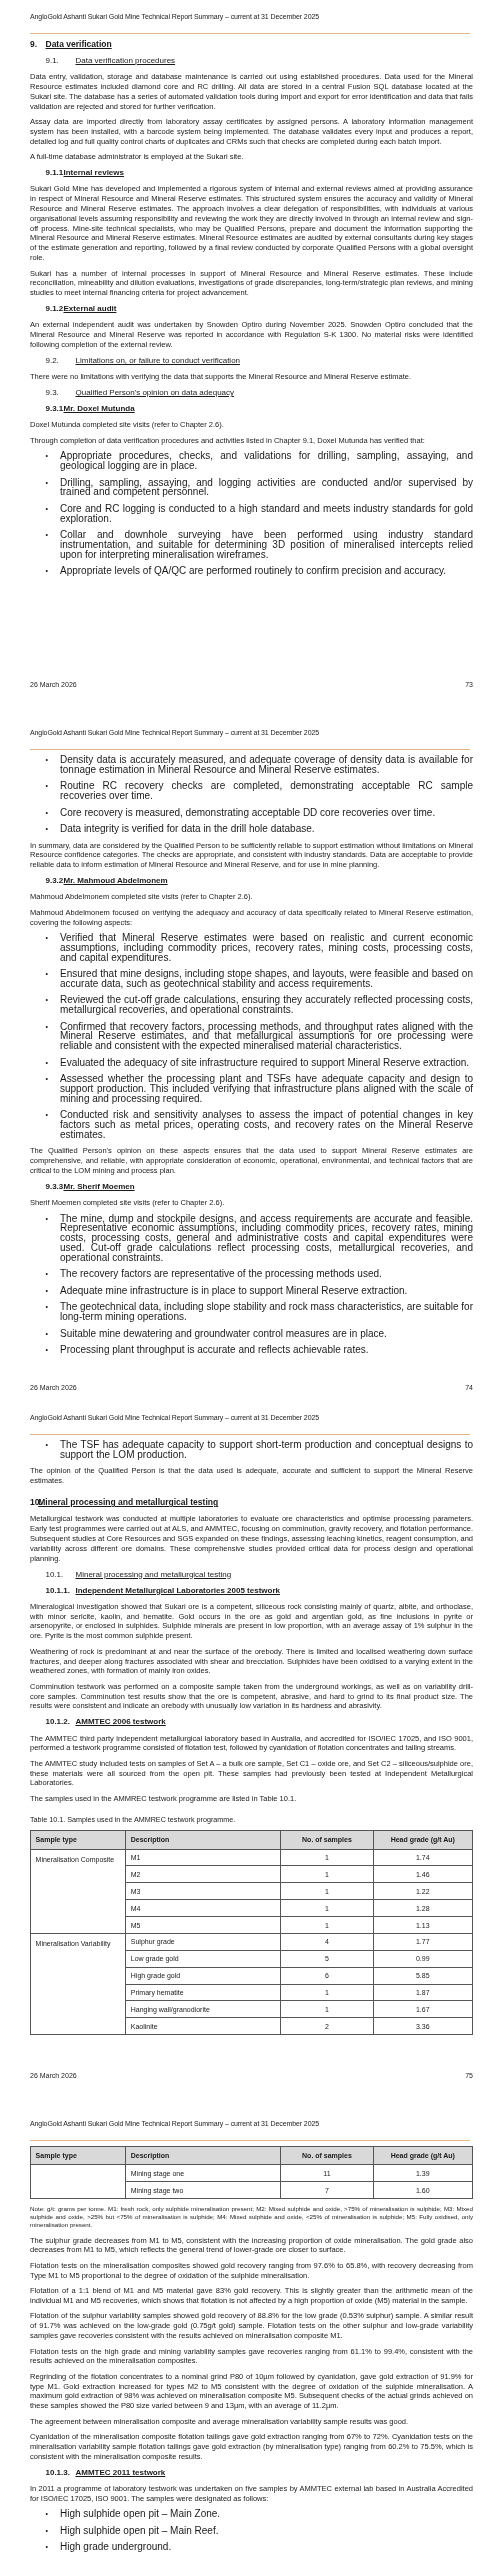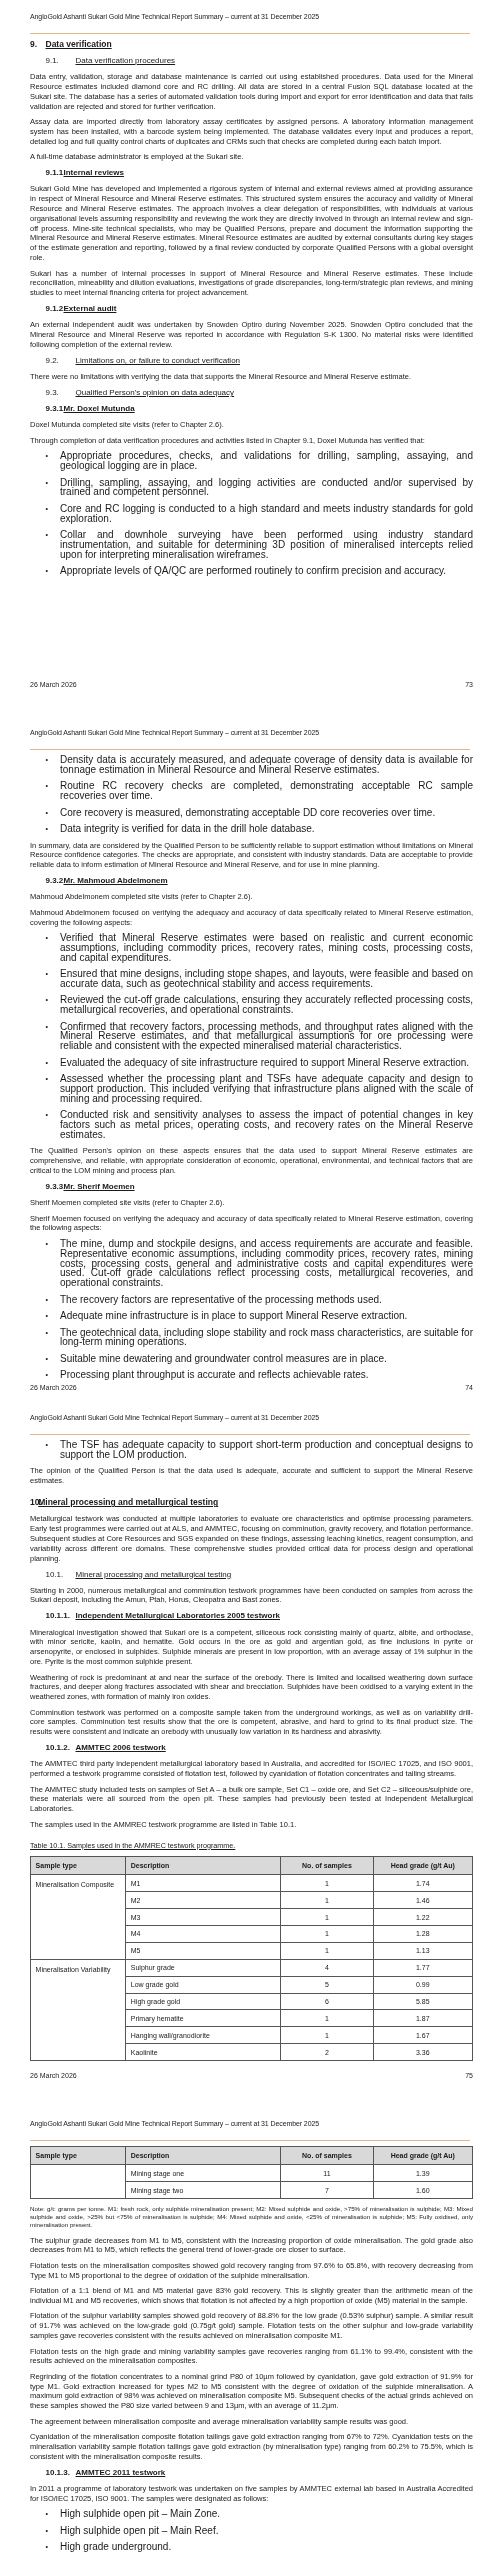--- a/index.html
+++ b/index.html
@@ -12,21 +12,21 @@
   h1 { font-size:8.5px; font-weight:bold; margin:5.2px 0 7.2px 0; }
   h1 .num { display:inline-block; width:15.5px; }
   h1 .t, h2 .t, h3 .t { text-decoration:underline; }
   h2 { font-size:8px; font-weight:normal; margin:6.2px 0 7.2px 15.5px; }
   h2 .num { display:inline-block; width:30px; }
   h3 { font-size:8px; font-weight:bold; margin:6.2px 0 7.2px 15.5px; }
   h3 .num { display:inline-block; width:18px; }
   ul { margin:0 0 5.2px 0; padding:0; list-style:none; width:443px; }
   li { position:relative; padding-left:30px; font-size:10px; line-height:9.8px; text-align:justify; margin-bottom:6.7px; }
   li::before { content:"\2022"; position:absolute; left:15.5px; top:0; font-size:7.2px; }
-  .caption { font-size:7.2px; margin:11.3px 0 6.2px 0;text-decoration:underline; }
+  .caption { font-size:7.2px; margin:11.3px 0 6.2px 0; }
   table { border-collapse:collapse; width:443px; font-size:7px; margin-bottom:6.2px; }
   th { background:#d9d9d9; font-weight:bold; text-align:left; padding:5.2px 4.6px; border:0.5px solid #555; }
   td { padding:4.1px 4.6px; border:0.5px solid #555; height:7.7px; }
   td.c, th.c { text-align:center; }
   .note { font-size:6.2px; line-height:7.7px; text-align:justify; width:443px; margin:5.2px 0 7.2px 0; }
 </style>
 </head>
 <body>
 
 <div class="page" style="height:716px;">
@@ -79,21 +79,20 @@
     <li>Ensured that mine designs, including stope shapes, and layouts, were feasible and based on accurate data, such as geotechnical stability and access requirements.</li>
     <li>Reviewed the cut-off grade calculations, ensuring they accurately reflected processing costs, metallurgical recoveries, and operational constraints.</li>
     <li>Confirmed that recovery factors, processing methods, and throughput rates aligned with the Mineral Reserve estimates, and that metallurgical assumptions for ore processing were reliable and consistent with the expected mineralised material characteristics.</li>
     <li>Evaluated the adequacy of site infrastructure required to support Mineral Reserve extraction.</li>
     <li>Assessed whether the processing plant and TSFs have adequate capacity and design to support production. This included verifying that infrastructure plans aligned with the scale of mining and processing required.</li>
     <li>Conducted risk and sensitivity analyses to assess the impact of potential changes in key factors such as metal prices, operating costs, and recovery rates on the Mineral Reserve estimates.</li>
   </ul>
   <p>The Qualified Person's opinion on these aspects ensures that the data used to support Mineral Reserve estimates are comprehensive, and reliable, with appropriate consideration of economic, operational, environmental, and technical factors that are critical to the LOM mining and process plan.</p>
   <h3><span class="num">9.3.3.</span><span class="t">Mr. Sherif Moemen</span></h3>
   <p>Sherif Moemen completed site visits (refer to Chapter 2.6).</p>
-  <p>Sherif Moemen focused on verifying the adequacy and accuracy of data specifically related to Mineral Reserve estimation, covering the following aspects:</p>
   <ul>
     <li>The mine, dump and stockpile designs, and access requirements are accurate and feasible. Representative economic assumptions, including commodity prices, recovery rates, mining costs, processing costs, general and administrative costs and capital expenditures were used. Cut-off grade calculations reflect processing costs, metallurgical recoveries, and operational constraints.</li>
     <li>The recovery factors are representative of the processing methods used.</li>
     <li>Adequate mine infrastructure is in place to support Mineral Reserve extraction.</li>
     <li>The geotechnical data, including slope stability and rock mass characteristics, are suitable for long-term mining operations.</li>
     <li>Suitable mine dewatering and groundwater control measures are in place.</li>
     <li>Processing plant throughput is accurate and reflects achievable rates.</li>
   </ul>
   <div class="footer" style="top:668px;">
     <span>26 March 2026</span>
@@ -104,21 +103,20 @@
 <div class="page" style="height:706px;">
   <div class="running-head">AngloGold Ashanti Sukari Gold Mine Technical Report Summary – current at 31 December 2025</div>
   <div class="rule"></div>
   <ul>
     <li>The TSF has adequate capacity to support short-term production and conceptual designs to support the LOM production.</li>
   </ul>
   <p>The opinion of the Qualified Person is that the data used is adequate, accurate and sufficient to support the Mineral Reserve estimates.</p>
   <h1 style="margin-top:11.3px;"><span class="num" style="width:8.2px;">10.</span><span class="t">Mineral processing and metallurgical testing</span></h1>
   <p>Metallurgical testwork was conducted at multiple laboratories to evaluate ore characteristics and optimise processing parameters. Early test programmes were carried out at ALS, and AMMTEC, focusing on comminution, gravity recovery, and flotation performance. Subsequent studies at Core Resources and SGS expanded on these findings, assessing leaching kinetics, reagent consumption, and variability across different ore domains. These comprehensive studies provided critical data for process design and operational planning.</p>
   <h2><span class="num">10.1.</span><span class="t">Mineral processing and metallurgical testing</span></h2>
-  <p>Starting in 2000, numerous metallurgical and comminution testwork programmes have been conducted on samples from across the Sukari deposit, including the Amun, Ptah, Horus, Cleopatra and Bast zones.</p>
   <h3><span class="num" style="width:30px;">10.1.1.</span><span class="t">Independent Metallurgical Laboratories 2005 testwork</span></h3>
   <p>Mineralogical investigation showed that Sukari ore is a competent, siliceous rock consisting mainly of quartz, albite, and orthoclase, with minor sericite, kaolin, and hematite. Gold occurs in the ore as gold and argentian gold, as fine inclusions in pyrite or arsenopyrite, or enclosed in sulphides. Sulphide minerals are present in low proportion, with an average assay of 1% sulphur in the ore. Pyrite is the most common sulphide present.</p>
   <p>Weathering of rock is predominant at and near the surface of the orebody. There is limited and localised weathering down surface fractures, and deeper along fractures associated with shear and brecciation. Sulphides have been oxidised to a varying extent in the weathered zones, with formation of mainly iron oxides.</p>
   <p>Comminution testwork was performed on a composite sample taken from the underground workings, as well as on variability drill-core samples. Comminution test results show that the ore is competent, abrasive, and hard to grind to its final product size. The results were consistent and indicate an orebody with unusually low variation in its hardness and abrasivity.</p>
   <h3><span class="num" style="width:30px;">10.1.2.</span><span class="t">AMMTEC 2006 testwork</span></h3>
   <p>The AMMTEC third party independent metallurgical laboratory based in Australia, and accredited for ISO/IEC 17025, and ISO 9001, performed a testwork programme consisted of flotation test, followed by cyanidation of flotation concentrates and tailing streams.</p>
   <p>The AMMTEC study included tests on samples of Set A – a bulk ore sample, Set C1 – oxide ore, and Set C2 – siliceous/sulphide ore, these materials were all sourced from the open pit. These samples had previously been tested at Independent Metallurgical Laboratories.</p>
   <p>The samples used in the AMMREC testwork programme are listed in Table 10.1.</p>
   <div class="caption">Table 10.1. Samples used in the AMMREC testwork programme.</div>
   <table>

